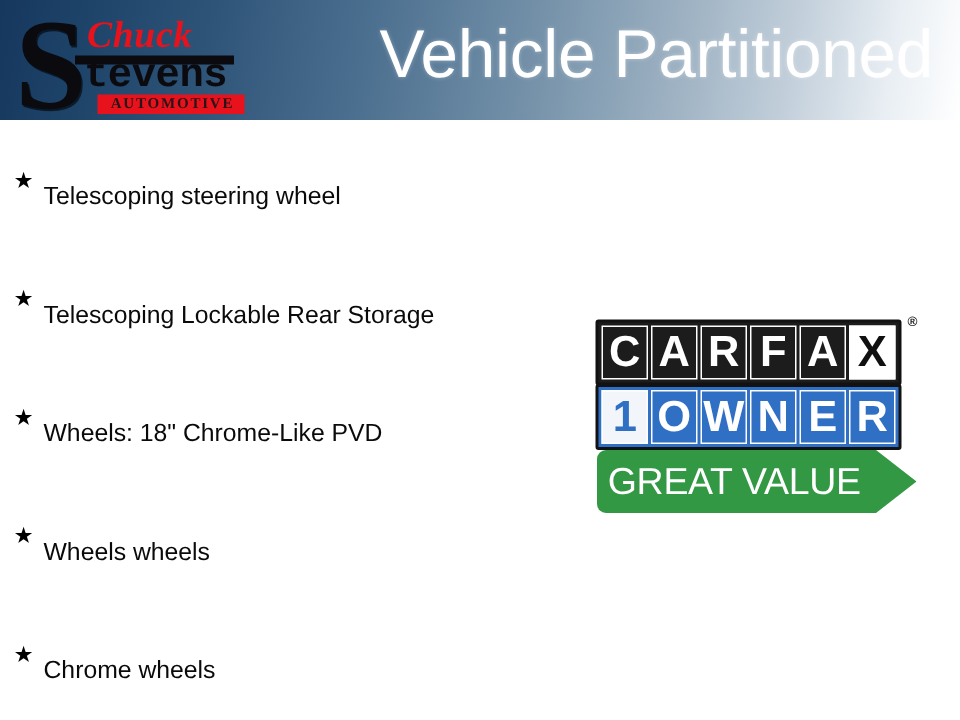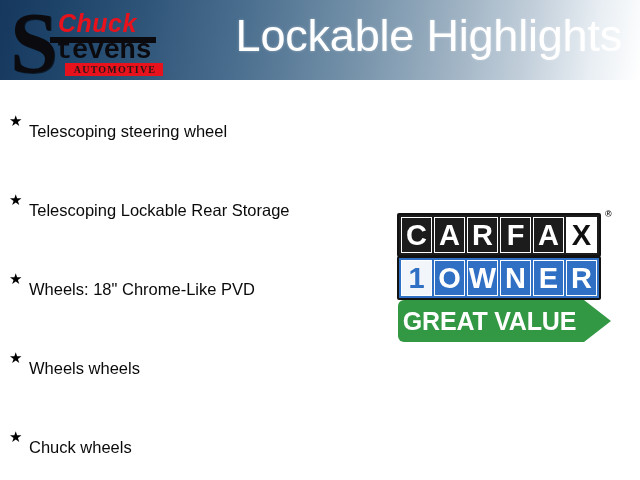--- a/index.html
+++ b/index.html
@@ -69,21 +69,21 @@
     line-height: 86px;
     font-weight: 700;
     color: #0b0b0f;
     z-index: 3;
     text-shadow: 1px 1px 0 rgba(0,0,0,0.6);
   }
   .logo-chuck {
     position: absolute;
     left: 48px;
     top: 7px;
-    font-family: Liberation Sans, sans-serif;
+    font-family: Liberation Serif, serif;
     font-size: 25px;
     line-height: 25px;
     font-style: italic;
     font-weight: 700;
     color: #e8121c;
     z-index: 4;
     letter-spacing: 0.5px;
   }
   .logo-rule {
     position: absolute;
@@ -253,41 +253,41 @@
     left: 0;
     top: 0;
     width: 183px;
     height: 42px;
     display: flex;
     align-items: center;
     justify-content: center;
     color: #ffffff;
     font-size: 25px;
     line-height: 25px;
-    font-weight: 700;
+    font-weight: 400;
     letter-spacing: -0.2px;
   }
 </style>
 </head>
 <body>
 
 <div class="slide">
 
   <div class="header">
 
     <div class="logo">
       <div class="logo-rule"></div>
       <div class="logo-bar"></div>
       <div class="logo-s">S</div>
       <div class="logo-chuck">Chuck</div>
       <div class="logo-tevens">tevens</div>
       <div class="logo-auto">AUTOMOTIVE</div>
     </div>
 
-    <div class="header-title">Lockable Highlights</div>
+    <div class="header-title">Vehicle Partitioned</div>
   </div>
 
   <ul class="highlights">
     <li class="highlight-item">
       <span class="bullet-star">★</span>
       <span class="highlight-text">Telescoping steering wheel</span>
     </li>
     <li class="highlight-item">
       <span class="bullet-star">★</span>
       <span class="highlight-text">Telescoping Lockable Rear Storage</span>
@@ -295,21 +295,21 @@
     <li class="highlight-item">
       <span class="bullet-star">★</span>
       <span class="highlight-text">Wheels: 18" Chrome-Like PVD</span>
     </li>
     <li class="highlight-item">
       <span class="bullet-star">★</span>
       <span class="highlight-text">Wheels wheels</span>
     </li>
     <li class="highlight-item">
       <span class="bullet-star">★</span>
-      <span class="highlight-text">Chuck wheels</span>
+      <span class="highlight-text">Chrome wheels</span>
     </li>
   </ul>
 
   <div class="carfax">
 
     <div class="cfx-row cfx-row-carfax">
       <div class="cfx-cell dark">C</div>
       <div class="cfx-cell dark">A</div>
       <div class="cfx-cell dark">R</div>
       <div class="cfx-cell dark">F</div>

